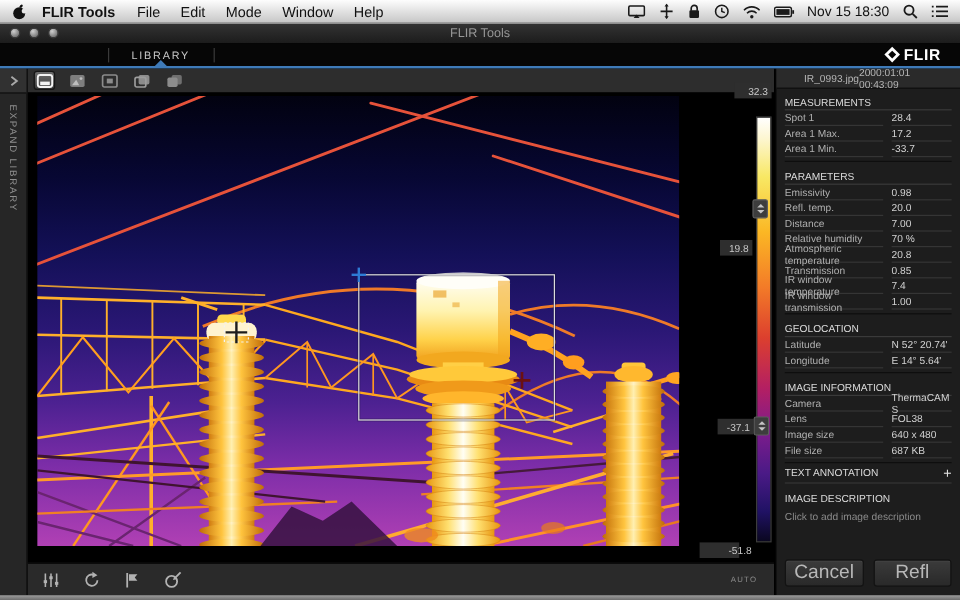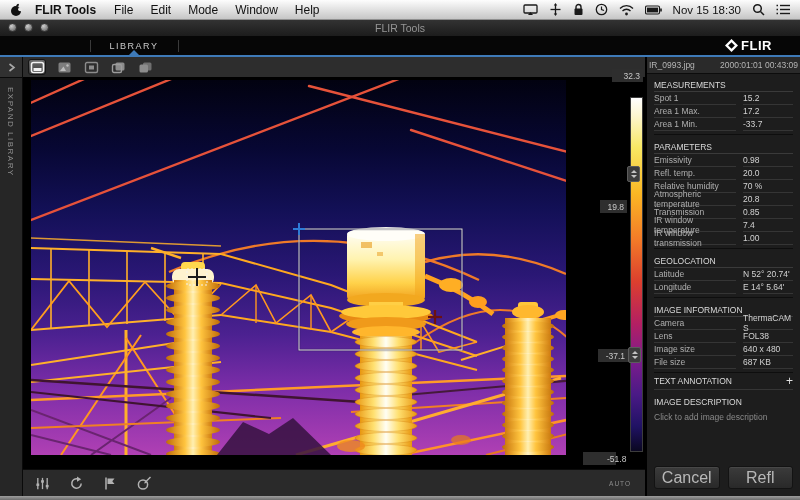--- a/index.html
+++ b/index.html
@@ -25,21 +25,21 @@
   .win-title{position:absolute;left:0;right:0;top:3px;text-align:center;
     font-size:10.5px;color:#969696;}
   .tabbar{position:absolute;top:36px;left:0;right:0;height:21px;background:#060606;z-index:40;}
   .tabbar .blue-line{position:absolute;bottom:0;left:0;right:0;height:2px;background:#3e7ab8;}
   .tab-divider{position:absolute;top:4px;width:1px;height:12px;background:#3a3a3a;}
   .tab-label{position:absolute;top:5px;left:96px;width:76px;text-align:center;
     font-size:9px;letter-spacing:1.5px;color:#c9c9c9;}
   .tab-caret{position:absolute;bottom:2px;left:129px;width:0;height:0;
     border-left:5px solid transparent;border-right:5px solid transparent;
     border-bottom:5px solid #3e7ab8;}
-  .flir-logo{position:absolute;right:28px;top:2px;display:flex;align-items:flex-start;gap:2px;}
+  .flir-logo{position:absolute;right:16px;top:2px;display:flex;align-items:flex-start;gap:2px;}
   .flir-logo .txt{color:#fff;font-weight:bold;font-size:13px;letter-spacing:.5px;}
   
   .sidebar{position:absolute;left:0;top:57px;width:22px;bottom:4px;background:#262626;
     border-right:1px solid #0a0a0a;z-index:30;}
   .expand-btn{height:20px;background:#313131;border-bottom:1px solid #0a0a0a;
     display:flex;align-items:center;justify-content:center;}
   .vtext{writing-mode:vertical-rl;font-size:8px;letter-spacing:1.5px;color:#8f8f8f;
     margin:9px 0 0 6px;}
   
   .main{position:absolute;left:23px;top:57px;width:622px;bottom:4px;background:#000;z-index:20;}
@@ -64,21 +64,21 @@
   .stepper .up{border-bottom:3px solid #c4c4c4;}
   .stepper .dn{border-top:3px solid #c4c4c4;}
   .transport{position:absolute;bottom:0;left:0;right:0;height:26px;background:#2a2a2a;
     border-top:1px solid #0b0b0b;display:flex;align-items:center;gap:16px;padding-left:10px;}
   .t-ic{display:flex;align-items:center;justify-content:center;width:18px;height:18px;}
   .auto-label{margin-left:auto;margin-right:14px;font-size:6.5px;letter-spacing:1px;color:#8d8d8d;}
   
   .panel{position:absolute;left:646px;top:57px;right:0;bottom:4px;background:#1d1d1d;
     border-left:1px solid #000;z-index:30;font-size:8.5px;}
   .panel-header{height:16px;background:#2a2a2a;border-bottom:1px solid #0c0c0c;
-    display:flex;justify-content:space-between;align-items:center;padding:0 2px;color:#b5b5b5;}
+    display:flex;justify-content:space-between;align-items:center;padding:0 23px;color:#b5b5b5;}
   .sections{position:absolute;top:16px;left:0;right:0;bottom:34px;padding:0 7px;overflow:hidden;}
   .sec-title{padding-top:5px;height:12px;color:#dadada;border-bottom:1px solid #3a3a3a;
     display:flex;align-items:flex-end;padding-bottom:1px;}
   .sec-break{border-top:1px solid #0e0e0e;margin-top:3px;}
   .prow{display:flex;height:13px;align-items:stretch;}
   .prow .lbl{flex:1;border-bottom:1px solid #353535;display:flex;align-items:center;color:#b0b0b0;}
   .prow .val{width:50px;margin-left:7px;border-bottom:1px solid #353535;display:flex;
     align-items:center;color:#d2d2d2;}
   .annot-row{display:flex;justify-content:space-between;align-items:center;height:16px;
     border-top:1px solid #0e0e0e;border-bottom:1px solid #353535;margin-top:3px;color:#dadada;}
@@ -488,39 +488,43 @@
   <div class="panel-header">
     <span>IR_0993.jpg</span>
     <span>2000:01:01 00:43:09</span>
   </div>
 
   <div class="sections">
 
     <div class="sec-title">MEASUREMENTS</div>
     <div class="prow">
       <span class="lbl">Spot 1</span>
-      <span class="val">15.2</span>
+      <span class="val">28.4</span>
     </div>
     <div class="prow">
       <span class="lbl">Area 1 Max.</span>
       <span class="val">17.2</span>
     </div>
     <div class="prow">
       <span class="lbl">Area 1 Min.</span>
       <span class="val">-33.7</span>
     </div>
 
     <div class="sec-title sec-break">PARAMETERS</div>
     <div class="prow">
       <span class="lbl">Emissivity</span>
       <span class="val">0.98</span>
     </div>
     <div class="prow">
       <span class="lbl">Refl. temp.</span>
       <span class="val">20.0</span>
+    </div>
+    <div class="prow">
+      <span class="lbl">Distance</span>
+      <span class="val">7.00</span>
     </div>
     <div class="prow">
       <span class="lbl">Relative humidity</span>
       <span class="val">70 %</span>
     </div>
     <div class="prow">
       <span class="lbl">Atmospheric temperature</span>
       <span class="val">20.8</span>
     </div>
     <div class="prow">

